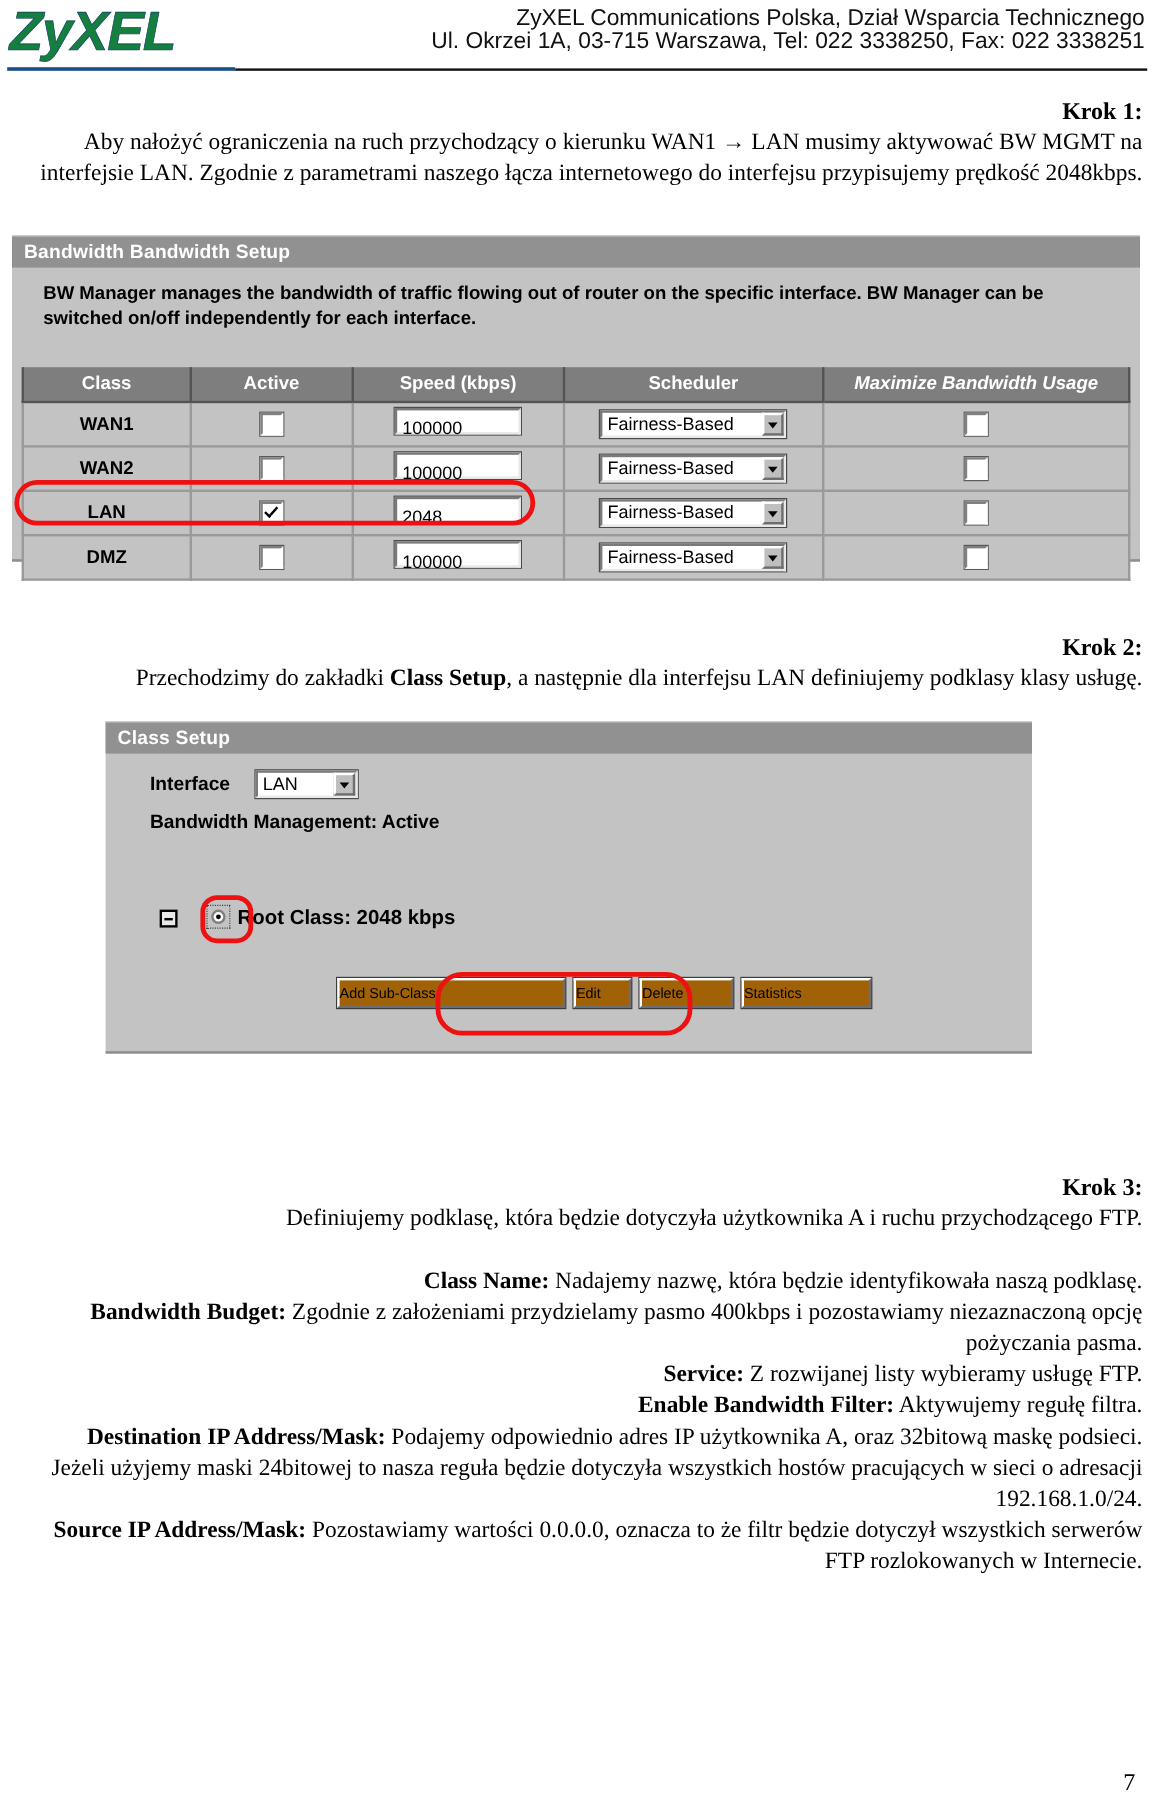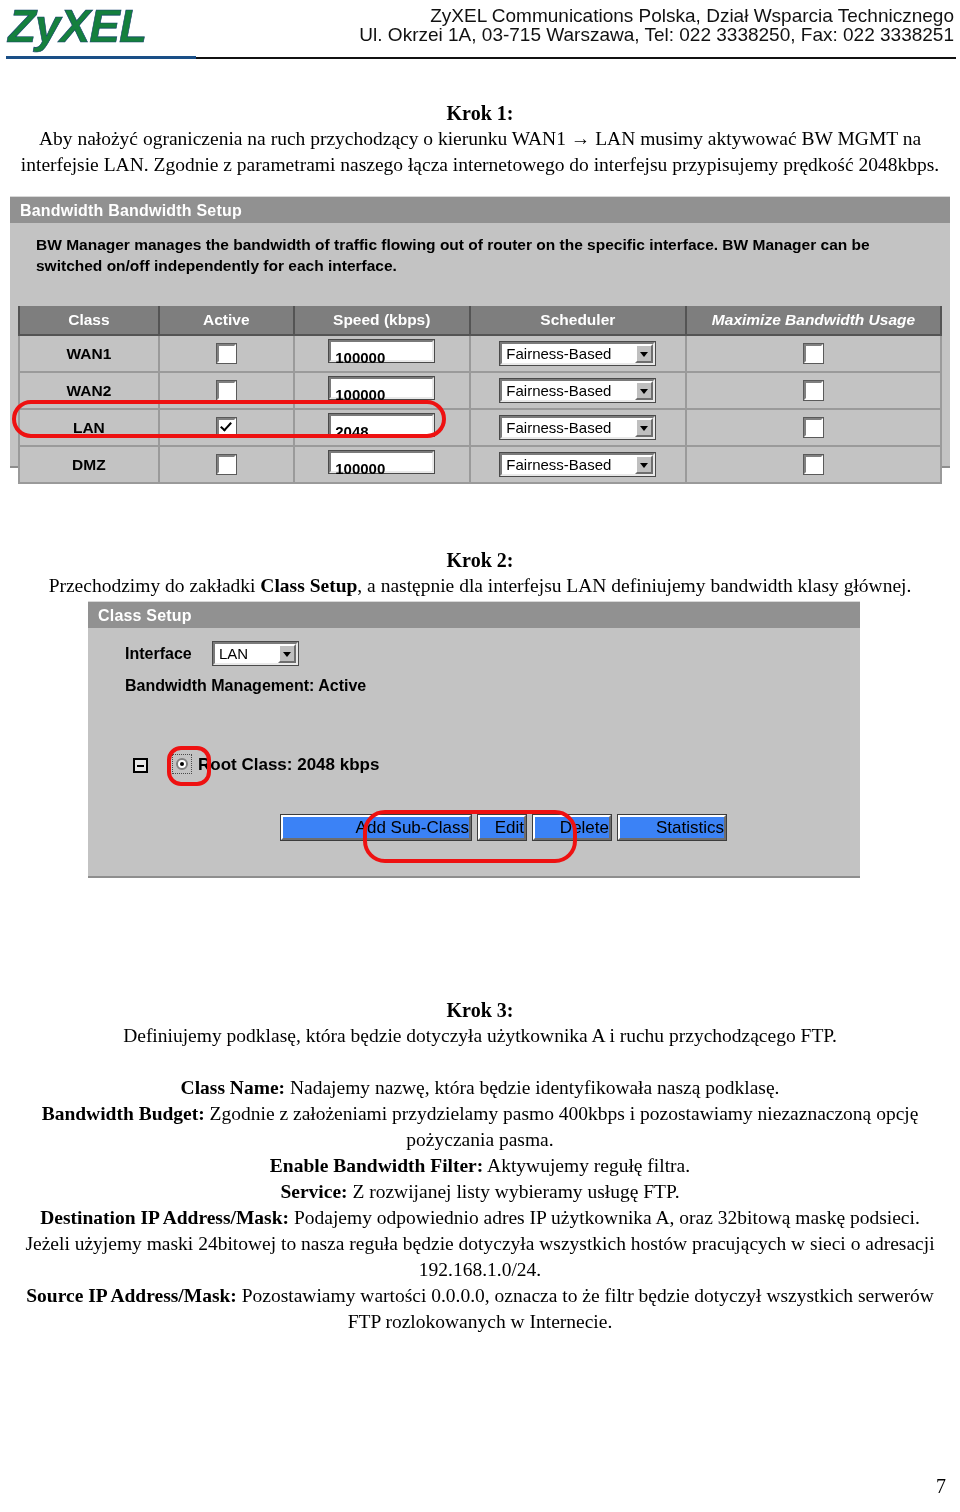--- a/index.html
+++ b/index.html
@@ -58,22 +58,21 @@
     background: #111111;
   }
 
   
   .doc-text {
     position: absolute;
     left: 8px;
     width: 944px;
     font-size: 19.5px;
     line-height: 26px;
-    text-align: center;
-    margin-top: 20px;
+    text-align: right;
   }
   .doc-text b { font-weight: bold; }
   .step-head {
     font-weight: bold;
     font-size: 20px;
   }
 
   
   .ui-panel {
     position: absolute;
@@ -171,21 +170,21 @@
   }
   .win-text {
     display: inline-block;
     background: #ffffff;
     border-top: 2px solid #7a7a7a;
     border-left: 2px solid #7a7a7a;
     border-right: 2px solid #e9e9e9;
     border-bottom: 2px solid #e9e9e9;
     box-shadow: 0 0 0 1px #4a4a4a;
     font-size: 15px;
-    font-weight: bold;
+    font-weight: normal;
     text-align: left;
     padding: 7px 4px;
     box-sizing: border-box;
     height: 22px;
     line-height: 18px;
     color: #000;
     font-family: "Liberation Sans", "DejaVu Sans", sans-serif;
   }
   .win-select {
     display: inline-block;
@@ -220,32 +219,32 @@
   .win-select .arrow::after {
     content: "";
     position: absolute;
     left: 3px; top: 6px;
     border-left: 4px solid transparent;
     border-right: 4px solid transparent;
     border-top: 5px solid #000;
   }
   .win-button {
     display: inline-block;
-    background: #3b82f6;
+    background: #a16207;
     border-top: 2px solid #ffffff;
     border-left: 2px solid #ffffff;
     border-right: 2px solid #6e6e6e;
     border-bottom: 2px solid #6e6e6e;
     box-shadow: 0 0 0 1px #3c3c3c;
     font-family: "Liberation Sans", "DejaVu Sans", sans-serif;
-    font-size: 17px;
+    font-size: 12px;
     color: #000;
     height: 25px;
     line-height: 22px;
-    text-align: right;
+    text-align: left;
     box-sizing: border-box;
   }
 
   
   .red-oval {
     position: absolute;
     border: 4px solid #ee1111;
     border-radius: 26px;
     box-sizing: border-box;
     pointer-events: none;
@@ -409,21 +408,21 @@
         <td><span class="win-check"></span></td>
       </tr>
     </tbody>
   </table>
 </div>
 
 <div class="red-oval" style="left:12px; top:400px; width:434px; height:38px;"></div>
 
 <div class="doc-text" style="top:527px;">
   <div class="step-head">Krok 2:</div>
-  <div><span>Przechodzimy do zakładki </span><b>Class Setup</b><span>, a następnie dla interfejsu LAN definiujemy bandwidth klasy głównej.</span></div>
+  <div><span>Przechodzimy do zakładki </span><b>Class Setup</b><span>, a następnie dla interfejsu LAN definiujemy podklasy klasy usługę.</span></div>
 </div>
 
 <div class="ui-panel" id="class-panel">
   <div class="ui-titlebar">Class Setup</div>
 
   <div id="class-iface-label">Interface</div>
   <span class="win-select" id="class-iface-select">
     <span>LAN</span>
     <span class="arrow"></span>
   </span>
@@ -445,20 +444,20 @@
 <div class="red-oval" style="left:167px; top:746px; width:44px; height:40px; border-radius:14px;"></div>
 <div class="red-oval" style="left:363px; top:810px; width:214px; height:53px; border-radius:22px;"></div>
 
 <div class="doc-text" style="top:977px;">
   <div class="step-head">Krok 3:</div>
   <div>Definiujemy podklasę, która będzie dotyczyła użytkownika A i ruchu przychodzącego FTP.</div>
   <div style="height:26px;"></div>
 
   <div><b>Class Name:</b><span> Nadajemy nazwę, która będzie identyfikowała naszą podklasę.</span></div>
   <div><b>Bandwidth Budget:</b><span> Zgodnie z założeniami przydzielamy pasmo 400kbps i pozostawiamy niezaznaczoną opcję pożyczania pasma.</span></div>
+  <div><b>Service:</b><span> Z rozwijanej listy wybieramy usługę FTP.</span></div>
   <div><b>Enable Bandwidth Filter:</b><span> Aktywujemy regułę filtra.</span></div>
-  <div><b>Service:</b><span> Z rozwijanej listy wybieramy usługę FTP.</span></div>
   <div><b>Destination IP Address/Mask:</b><span> Podajemy odpowiednio adres IP użytkownika A, oraz 32bitową maskę podsieci.</span></div>
   <div><span>Jeżeli użyjemy maski 24bitowej to nasza reguła będzie dotyczyła wszystkich hostów pracujących w sieci o adresacji 192.168.1.0/24.</span></div>
   <div><b>Source IP Address/Mask:</b><span> Pozostawiamy wartości 0.0.0.0, oznacza to że filtr będzie dotyczył wszystkich serwerów FTP rozlokowanych w Internecie.</span></div>
 </div>
 
 <div id="page-number">7</div>
 
 </body></html>

